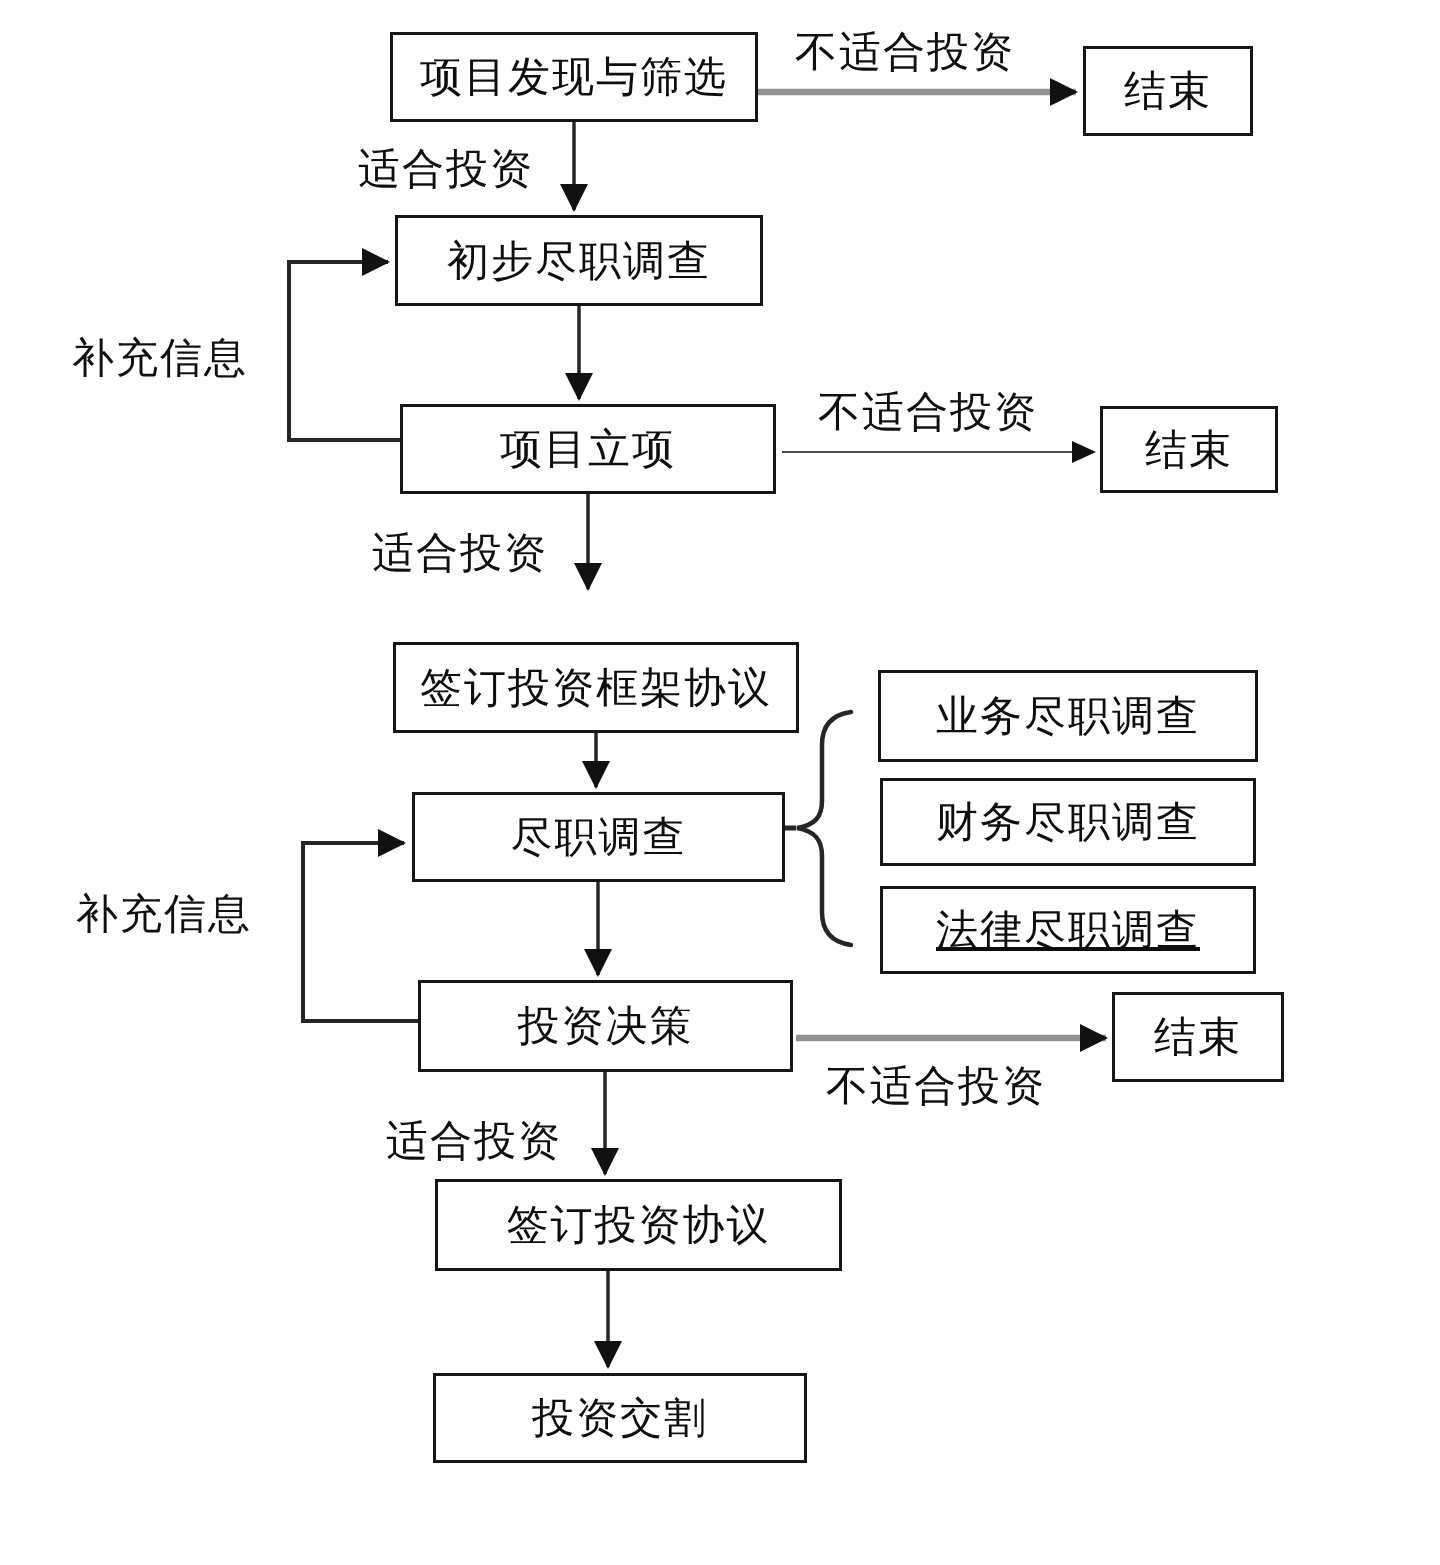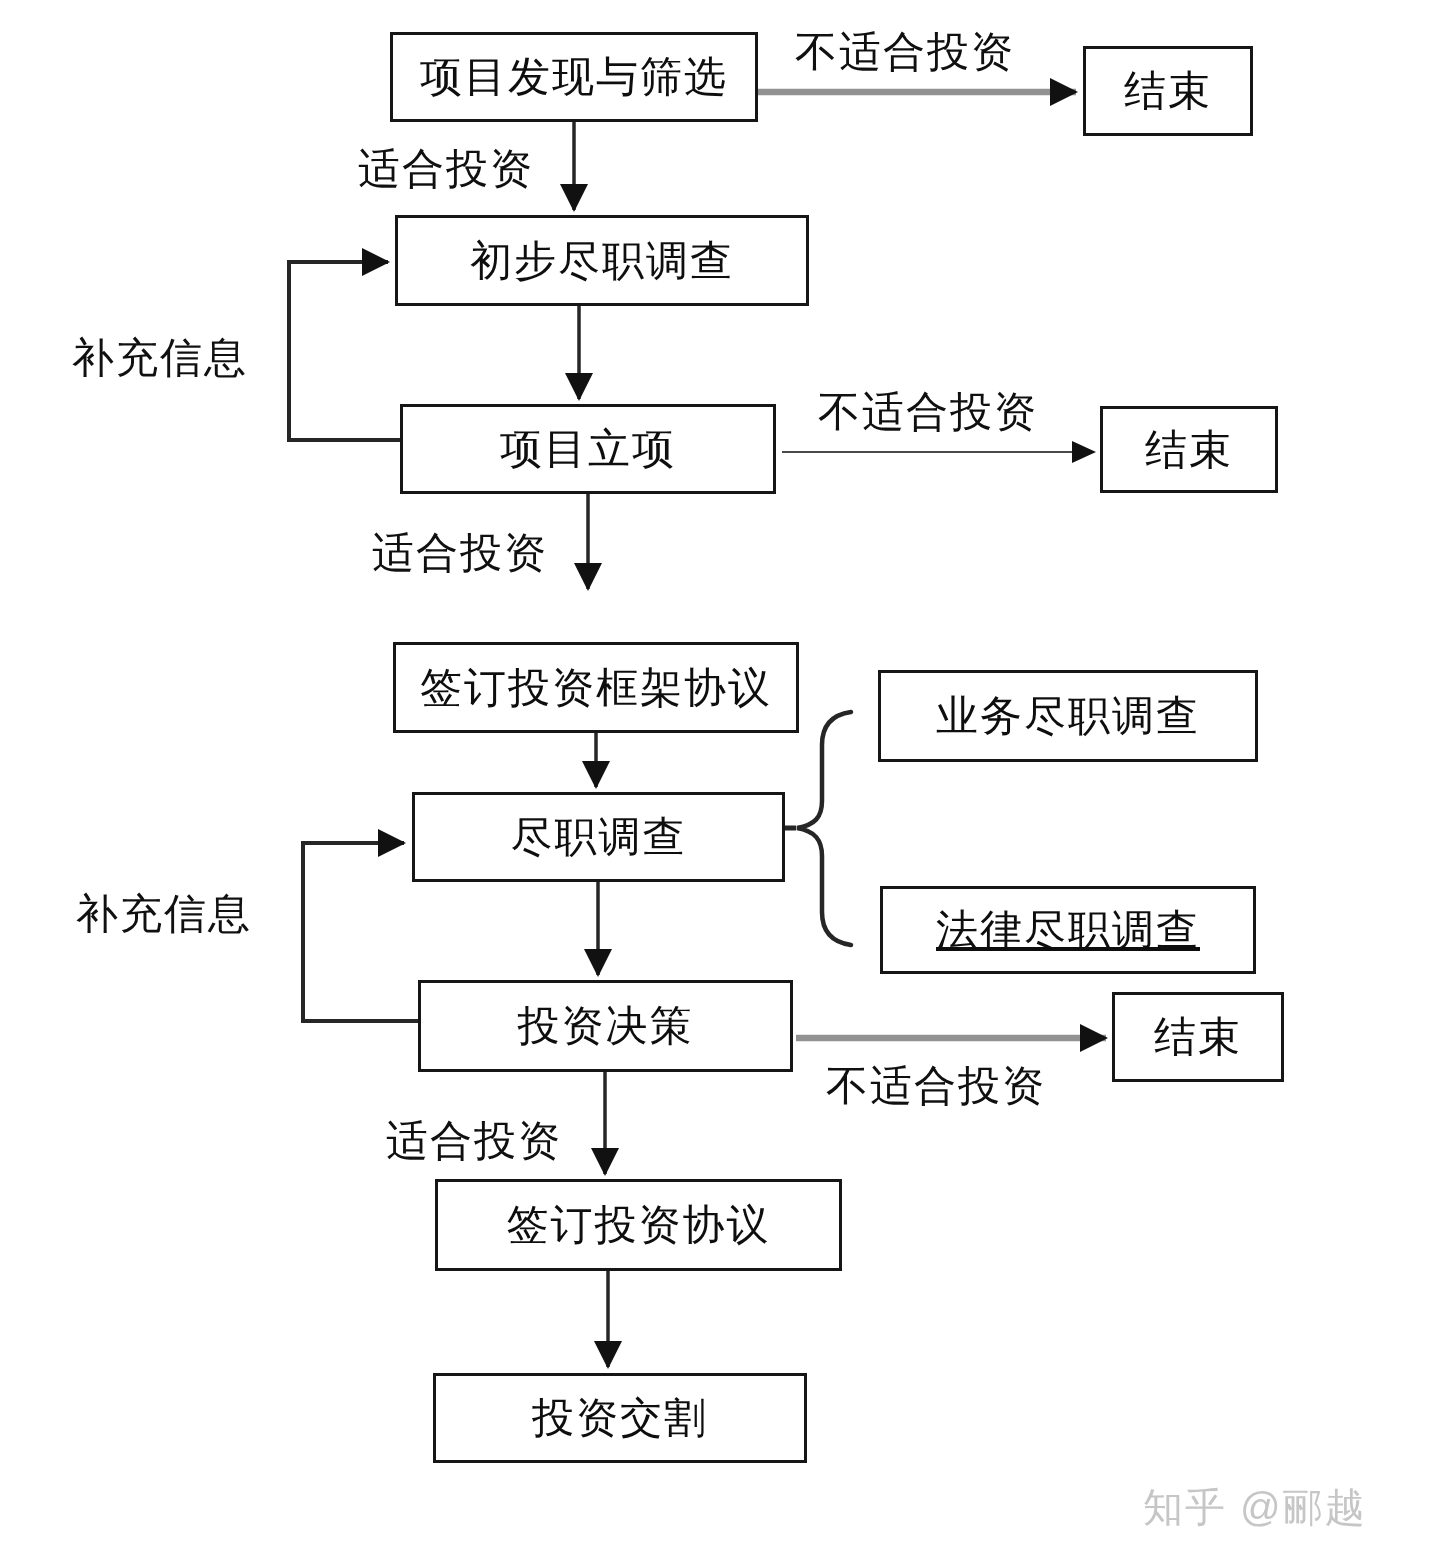--- a/index.html
+++ b/index.html
@@ -67,21 +67,21 @@
              C 830 715, 822 727, 822 745
              L 822 801
              C 822 817, 815 825, 797 828
              C 815 831, 822 840, 822 856
              L 822 912
              C 822 930, 830 942, 851 945" fill="none" stroke="#262626" stroke-width="4.5" stroke-linecap="round"></path>
   </svg>
 
   <div class="node" style="left:390px;top:32px;width:368px;height:90px;">项目发现与筛选</div>
 
-  <div class="node" style="left:395px;top:215px;width:414px;height:91px;">初步尽职调查</div>
+  <div class="node" style="left:395px;top:215px;width:368px;height:91px;">初步尽职调查</div>
 
   <div class="node" style="left:400px;top:404px;width:376px;height:90px;">项目立项</div>
 
   <div class="node" style="left:393px;top:594px;width:406px;height:91px;margin-top:48px;">签订投资框架协议</div>
 
   <div class="node" style="left:412px;top:792px;width:373px;height:90px;">尽职调查</div>
 
   <div class="node" style="left:418px;top:980px;width:375px;height:92px;">投资决策</div>
 
   <div class="node" style="left:405px;top:1179px;width:407px;height:92px;margin-left:30px;">签订投资协议</div>
@@ -89,34 +89,34 @@
   <div class="node" style="left:433px;top:1373px;width:374px;height:90px;">投资交割</div>
 
   <div class="node" style="left:1083px;top:46px;width:170px;height:90px;">结束</div>
 
   <div class="node" style="left:1100px;top:406px;width:178px;height:87px;">结束</div>
 
   <div class="node" style="left:1112px;top:992px;width:172px;height:90px;">结束</div>
 
   <div class="node" style="left:878px;top:670px;width:380px;height:92px;">业务尽职调查</div>
 
+  <div class="node" style="left:880px;top:778px;width:376px;height:88px;">财务尽职调查</div>
 
   <div class="node" style="left:880px;top:886px;width:376px;height:88px;text-decoration:underline;">法律尽职调查</div>
 
   <div class="edge-label" style="left:795px;top:24px;">不适合投资</div>
 
   <div class="edge-label" style="left:358px;top:141px;">适合投资</div>
 
   <div class="edge-label" style="left:72px;top:330px;">补充信息</div>
 
   <div class="edge-label" style="left:818px;top:384px;">不适合投资</div>
 
   <div class="edge-label" style="left:372px;top:525px;">适合投资</div>
 
   <div class="edge-label" style="left:76px;top:886px;">补充信息</div>
 
   <div class="edge-label" style="left:826px;top:1058px;">不适合投资</div>
 
   <div class="edge-label" style="left:386px;top:1113px;">适合投资</div>
 
-  <div class="watermark">知乎 @郦越</div>
 
 </div>
 
 </body></html>

